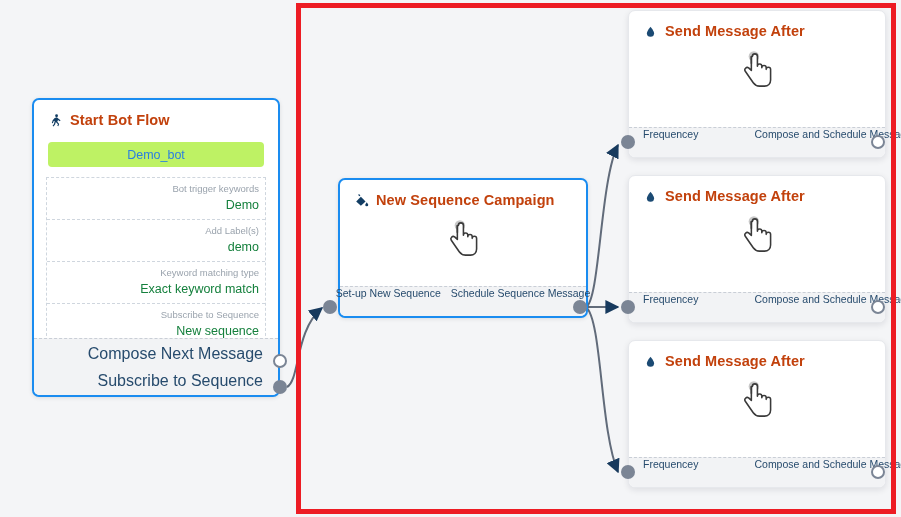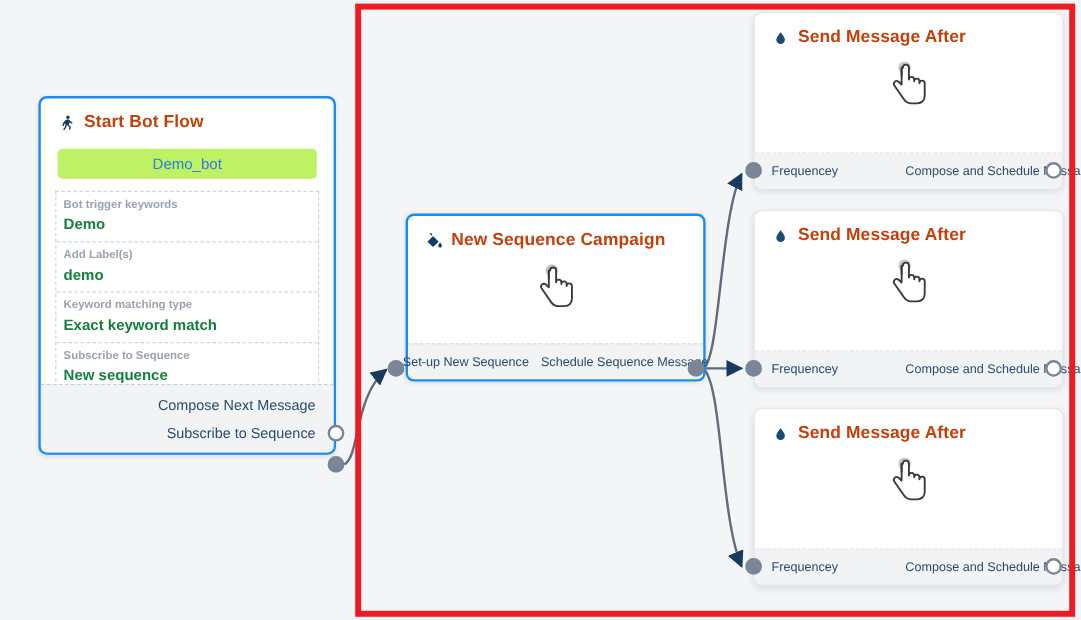--- a/index.html
+++ b/index.html
@@ -80,21 +80,20 @@
     position: absolute;
     left: 0;
     right: 0;
     bottom: 0;
     height: 30px;
     background: #f2f3f5;
     border-top: 1px dashed #c9ced6;
     border-radius: 0 0 6px 6px;
     box-sizing: border-box;
     display: flex;
-    align-items: center;
   }
   .footer-label {
     font-size: 10.5px;
     color: #274b6d;
     white-space: nowrap;
   }
 
   
   .handle {
     position: absolute;
@@ -108,41 +107,41 @@
   }
   .handle.hollow {
     background: #ffffff;
     border: 2px solid #7b8595;
     box-sizing: border-box;
   }
 
   
   #node-start-bot-flow {
     left: 32px;
-    top: 80px;
+    top: 98px;
     width: 248px;
     height: 299px;
+    text-align: right;
   }
   .bot-pill {
     margin: 14px 14px 0 14px;
     height: 25px;
     background: #bef264;
     border-radius: 4px;
     display: flex;
     align-items: center;
     justify-content: center;
     color: #2a7fe0;
     font-size: 12.5px;
   }
   .fields {
     margin: 10px 12px 14px 12px;
     border: 1px dashed #cfd6de;
     border-bottom: none;
     box-sizing: border-box;
-    font-weight: bold;
   }
   .field-row {
     border-bottom: 1px dashed #cfd6de;
     padding: 4px 6px 5px 6px;
   }
   .field-label {
     font-size: 9.5px;
     color: #9aa3ad;
     line-height: 14px;
   }
@@ -154,21 +153,21 @@
 
   #node-start-bot-flow .node-footer {
     height: 57px;
     flex-direction: column;
     align-items: flex-end;
     justify-content: center;
     padding-right: 15px;
     gap: 9px;
   }
   #node-start-bot-flow .footer-label {
-    font-size: 12px;
+    font-size: 16px;
   }
 
   
   #node-new-sequence-campaign {
     left: 338px;
     top: 178px;
     width: 250px;
     height: 140px;
   }
   #node-new-sequence-campaign .node-footer {

